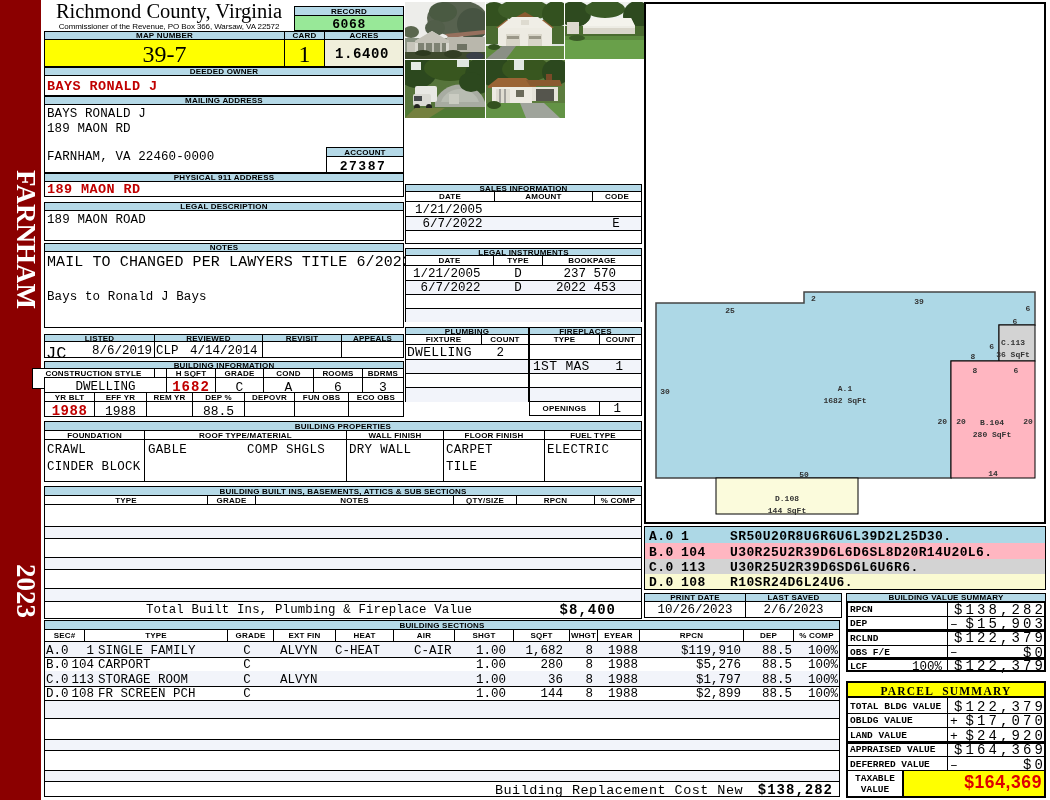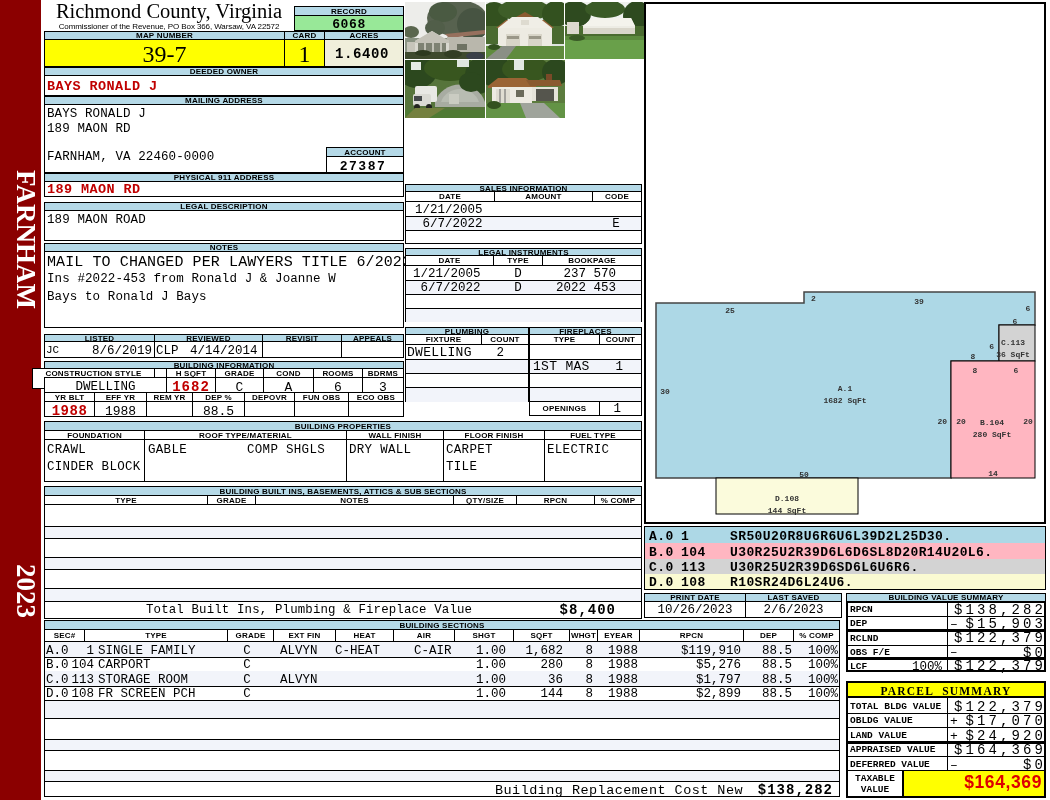--- a/index.html
+++ b/index.html
@@ -63,32 +63,31 @@
 <div class="cell" style="left:44px;top:181px;width:360px;height:16px;"></div>
 <div class="mb red" style="left:47px;top:182px;font-size:13.5px;letter-spacing:0.4px;">189 MAON RD</div>
 
 <div class="bar" style="left:44px;top:202px;width:360px;height:9px;line-height:8px;">LEGAL DESCRIPTION</div>
 <div class="cell" style="left:44px;top:210px;width:360px;height:31px;"></div>
 <div class="m" style="left:47px;top:213px;font-size:12.5px;letter-spacing:0.1px;">189 MAON ROAD</div>
 
 <div class="bar" style="left:44px;top:243px;width:360px;height:9px;line-height:8px;">NOTES</div>
 <div class="cell" style="left:44px;top:251px;width:360px;height:77px;"></div>
 <div class="m" style="left:47px;top:254px;font-size:15px;letter-spacing:0.1px;">MAIL TO CHANGED PER LAWYERS TITLE 6/2022</div>
-<div class="m" style="left:47px;top:272px;font-size:12.5px;letter-spacing:0.1px;">Ins #2022-453 from Ronald J &amp; Joanne W</div>
 <div class="m" style="left:47px;top:290px;font-size:12.5px;letter-spacing:0.1px;">Bays to Ronald J Bays</div>
 
 <div class="bar" style="left:44px;top:334px;width:111px;height:8px;line-height:7px;">LISTED</div>
 <div class="bar" style="left:154px;top:334px;width:109px;height:8px;line-height:7px;">REVIEWED</div>
 <div class="bar" style="left:262px;top:334px;width:80px;height:8px;line-height:7px;">REVISIT</div>
 <div class="bar" style="left:341px;top:334px;width:63px;height:8px;line-height:7px;">APPEALS</div>
 <div class="cell" style="left:44px;top:341px;width:111px;height:17px;"></div>
 <div class="cell" style="left:154px;top:341px;width:109px;height:17px;"></div>
 <div class="cell" style="left:262px;top:341px;width:80px;height:17px;"></div>
 <div class="cell" style="left:341px;top:341px;width:63px;height:17px;"></div>
-<div class="m" style="left:46px;top:344px;font-size:11px;">JC</div>
+<div class="m" style="left:46px;top:344px;font-size:17px;">JC</div>
 <div class="m" style="left:92px;top:344px;font-size:12.5px;">8/6/2019</div>
 <div class="m" style="left:156px;top:344px;font-size:12.5px;">CLP</div>
 <div class="m" style="left:190px;top:344px;font-size:12.5px;">4/14/2014</div>
 
 <div class="bar" style="left:44px;top:361px;width:360px;height:8px;line-height:7px;">BUILDING INFORMATION</div>
 <div class="whd" style="left:32px;top:368px;width:123px;height:21px;line-height:9px;">CONSTRUCTION STYLE</div>
 <div class="whd" style="left:166px;top:368px;width:50px;height:10px;line-height:9px;">H SQFT</div>
 <div class="whd" style="left:215px;top:368px;width:49px;height:10px;line-height:9px;">GRADE</div>
 <div class="whd" style="left:263px;top:368px;width:51px;height:10px;line-height:9px;">COND</div>
 <div class="whd" style="left:313px;top:368px;width:50px;height:10px;line-height:9px;">ROOMS</div>

